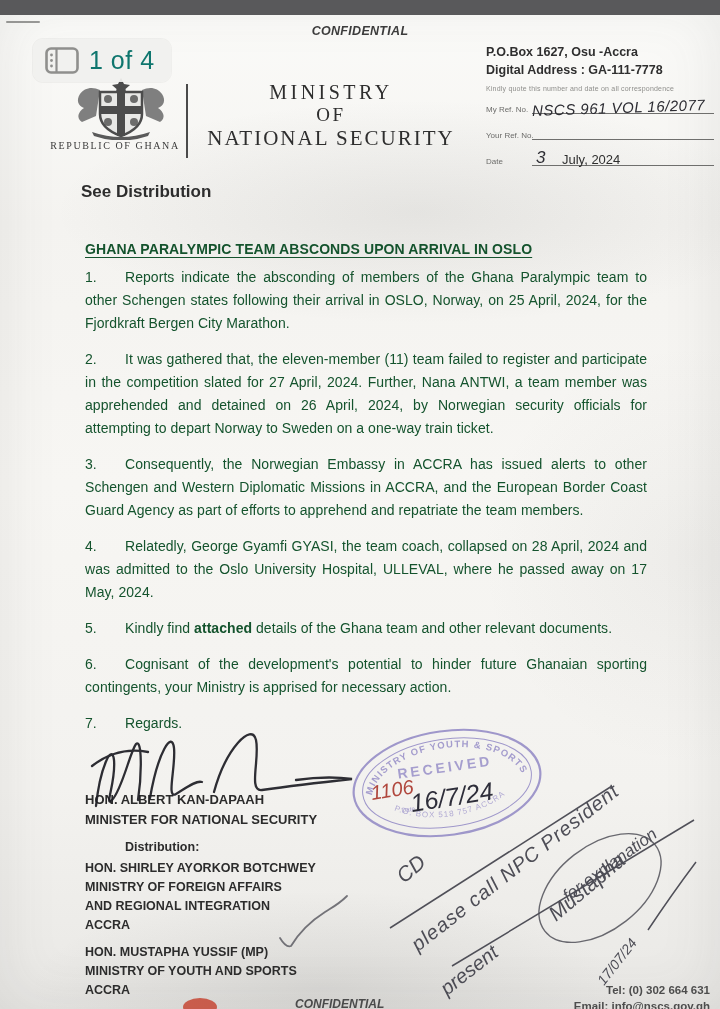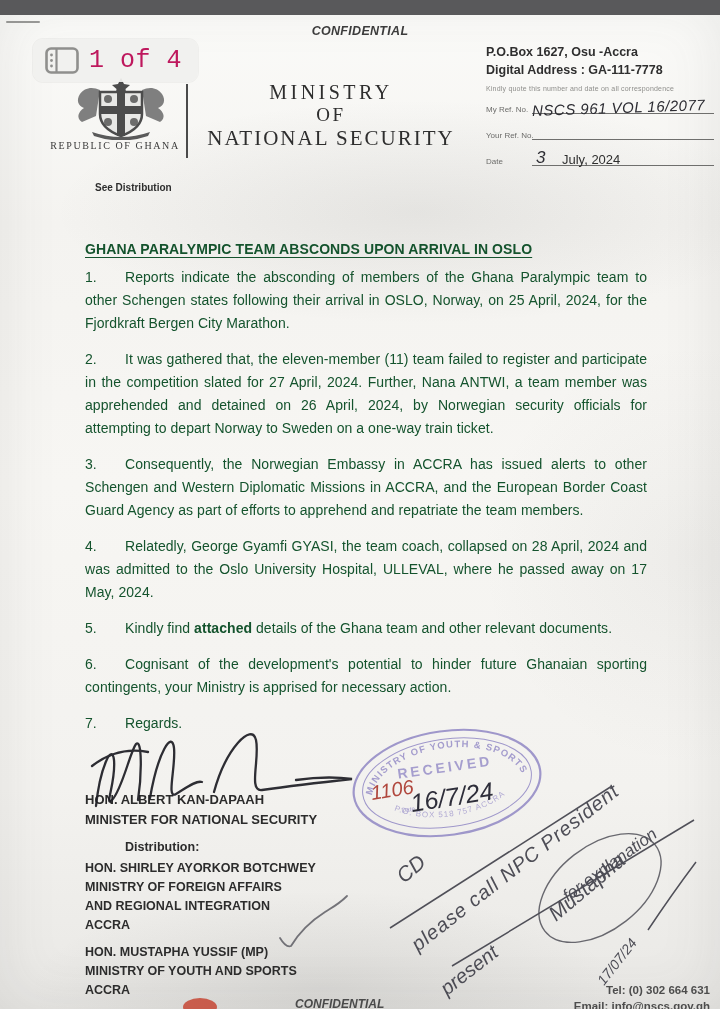--- a/index.html
+++ b/index.html
@@ -15,21 +15,21 @@
       radial-gradient(ellipse 300px 300px at 96% 55%, rgba(120,120,118,.07), transparent 70%),
       linear-gradient(180deg,#fbfbf9 0%,#f4f3f0 22%,#f7f6f3 48%,#f3f2ef 78%,#e9e8e5 100%);
     box-shadow:inset 0 0 60px rgba(70,70,68,.10);}
   .topbar{position:absolute;left:0;top:0;width:720px;height:15px;background:#59595b;}
   .corner-mark{position:absolute;left:6px;top:21px;width:34px;height:2px;background:#6f6f6d;border-radius:2px;opacity:.7;}
 
   
   .page-badge{position:absolute;left:33px;top:39px;height:43px;padding:0 16px 0 12px;
     background:rgba(240,240,238,.92);border-radius:10px;display:flex;align-items:center;gap:10px;
     box-shadow:0 0 0 1px rgba(0,0,0,.04);}
-  .page-badge .label{font-size:25px;color:#be185d;font-weight:400;letter-spacing:.5px;font-family:Liberation Mono, monospace;}
+  .page-badge .label{font-size:25px;color:#0f766e;font-weight:400;letter-spacing:.5px;}
 
   
   .confidential-top{position:absolute;left:0;top:24px;width:720px;text-align:center;
     font-size:12.5px;font-weight:700;font-style:italic;color:#3c3c3c;letter-spacing:.3px;}
   .emblem{position:absolute;left:62px;top:76px;}
   .emblem-caption{position:absolute;left:30px;top:140px;width:170px;text-align:center;
     font-family:"Liberation Serif",serif;font-size:10px;letter-spacing:1.6px;color:#3a3a3a;}
   .lh-divider{position:absolute;left:186px;top:84px;width:2px;height:74px;background:#4a4a4a;}
   .ministry{position:absolute;left:196px;top:80px;width:270px;text-align:center;
     font-family:"Liberation Serif",serif;color:#2e2e2e;}
@@ -42,21 +42,21 @@
   .quote-note{margin-top:6px;font-size:7px;color:#8e8e8b;white-space:nowrap;letter-spacing:.2px;}
   .ref-row{position:relative;height:26px;}
   .ref-label{position:absolute;left:0;bottom:4px;font-size:8px;color:#6c6c6a;}
   .ref-line{position:absolute;left:46px;right:2px;bottom:4px;border-bottom:1.2px solid #6f6f6d;}
   .hand{font-style:italic;color:#2d2d33;}
   .myref-val{position:absolute;left:46px;bottom:2px;font-size:15px;transform:rotate(-2deg);white-space:nowrap;letter-spacing:.5px;}
   .date-day{position:absolute;left:50px;bottom:2px;font-size:17px;}
   .date-rest{position:absolute;left:76px;bottom:3px;font-size:13px;color:#2f2f2f;}
 
   
-  .salutation{position:absolute;left:95px;top:182px;font-size:10px;font-weight:700;color:#2d2d2d;}
+  .salutation{position:absolute;left:81px;top:182px;font-size:17px;font-weight:700;color:#2d2d2d;}
   .letter{position:absolute;left:85px;top:238px;width:562px;color:#14532d;
     font-size:14px;line-height:23px;text-align:justify;letter-spacing:.05px;}
   .title{font-weight:700;text-decoration:underline;text-underline-offset:3px;
     letter-spacing:.1px;margin-bottom:5px;white-space:nowrap;}
   .para{margin:0 0 13px 0;}
   .pnum{display:inline-block;width:40px;}
   .para b{font-weight:700;}
   .regards{margin-top:3px;}
 
   

